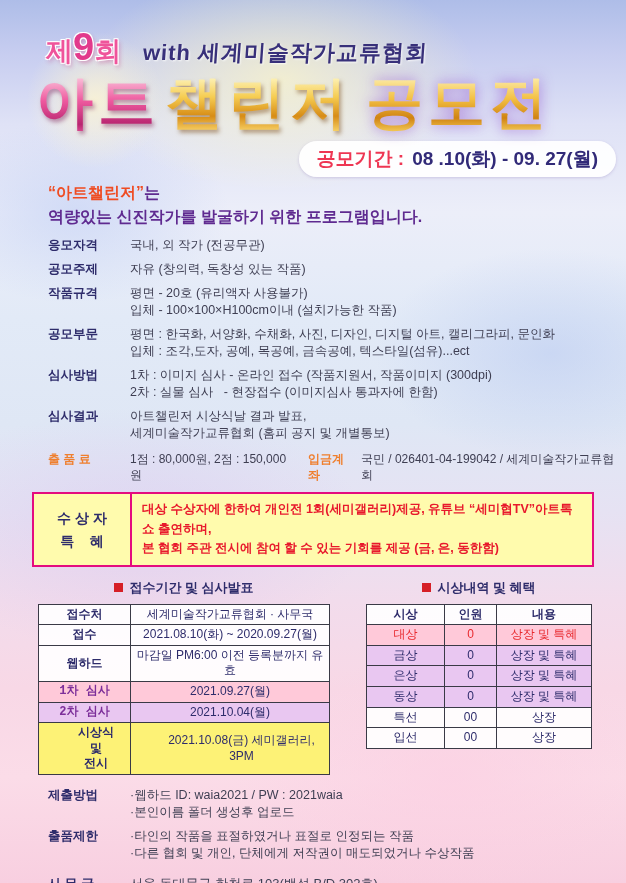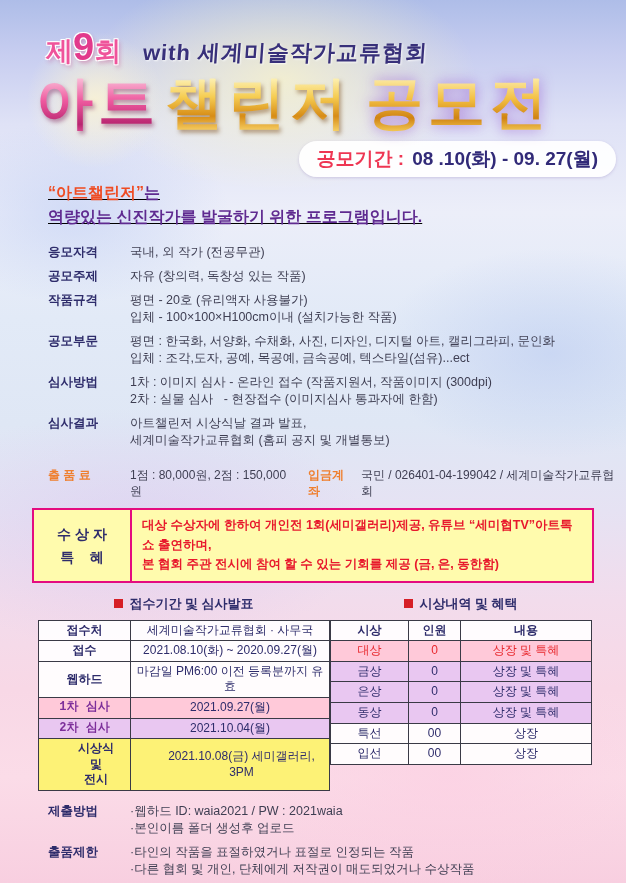--- a/index.html
+++ b/index.html
@@ -32,43 +32,43 @@
            filter:drop-shadow(2px 3px 2px rgba(120,70,20,.5)); }
   .t-gold2{ background:linear-gradient(180deg,#fdf0b4 8%,#f3c044 45%,#d08312 75%,#f0c452 95%);
            -webkit-background-clip:text; background-clip:text; -webkit-text-fill-color:transparent;
            filter:drop-shadow(0 0 7px rgba(154,96,208,.85)); margin-left:14px; }
   .badge-row{ display:flex; justify-content:flex-end; margin:8px 10px 0 0; }
   .badge{ background:rgba(255,255,255,.93); border-radius:24px; padding:5px 18px; display:flex; gap:8px;
           align-items:baseline; font-weight:bold; font-size:19px; box-shadow:0 1px 3px rgba(150,130,190,.35); }
   .badge .p-label{ color:#ee3653; }
   .badge .p-value{ color:#312a78; }
   
-  .intro{ margin:6px 0 16px 48px;text-decoration:underline; }
+  .intro{ margin:6px 0 9px 48px; }
   .intro-line1{ font-size:16px; font-weight:bold; }
   .intro-line1 .quote{ color:#ef4c23; }
   .intro-line1 .suffix{ color:#5f2a90; }
   .intro-line2{ font-size:16px; font-weight:bold; color:#5f2a90; margin-top:3px; }
   
   .info{ margin:7px 0 0 48px; display:flex; font-size:12.5px; line-height:1.36; }
   .info .lbl{ width:82px; flex-shrink:0; font-weight:bold; color:#2e2c6b; white-space:pre; }
   .info .val{ color:#3e3e52; white-space:pre-wrap; }
-  .info.fee{ margin-top:18px; font-size:12px; }
+  .info.fee{ margin-top:9px; font-size:12px; }
   .info.fee .lbl{ color:#ef7f2e; width:82px; }
   .fee-val{ color:#3e3e52; }
   .fee-acc-label{ color:#ef7f2e; font-weight:bold; margin:0 5px 0 10px; }
   .fee-acc-value{ color:#3e3e52; }
   
   .benefit{ display:flex; margin:9px 32px 0 32px; border:2px solid #e40c7f; background:#fffbad; }
   .benefit .b-label{ width:98px; flex-shrink:0; border-right:2px solid #e40c7f; display:flex; align-items:center;
                      justify-content:center; text-align:center; font-weight:bold; font-size:14px; color:#2e2c6b; white-space:pre; line-height:1.6; }
   .benefit .b-text{ padding:6px 10px; font-size:12.5px; font-weight:bold; color:#e8192c; white-space:pre-wrap; line-height:1.55; }
   
   .tables-wrap{ display:flex; margin:12px 34px 0 38px; align-items:flex-start; }
   .col-left{ width:292px; flex-shrink:0; }
-  .col-right{ flex:1; }
+  .col-right{ flex:1;padding-left:36px; }
   .sec-title{ text-align:center; font-size:13px; font-weight:bold; color:#2e2c6b; margin-bottom:7px; white-space:nowrap; }
   .bullet{ display:inline-block; width:9px; height:9px; background:#d61f26; margin-right:6px; }
   table{ width:100%; border-collapse:collapse; font-size:12px; }
   td,th{ border:1.5px solid #3a3a46; text-align:center; padding:2px 3px; color:#2e2c6b; line-height:1.3; }
   th{ background:rgba(255,255,255,.92); font-weight:bold; }
   .bg-white td{ background:rgba(255,255,255,.92); }
   .bg-pink td{ background:#ffc9d9; }
   .bg-purple td{ background:#e9c7f1; }
   .bg-yellow td{ background:#fdf276;padding-left:26px; }
   .red-row td{ color:#e8282d; }

